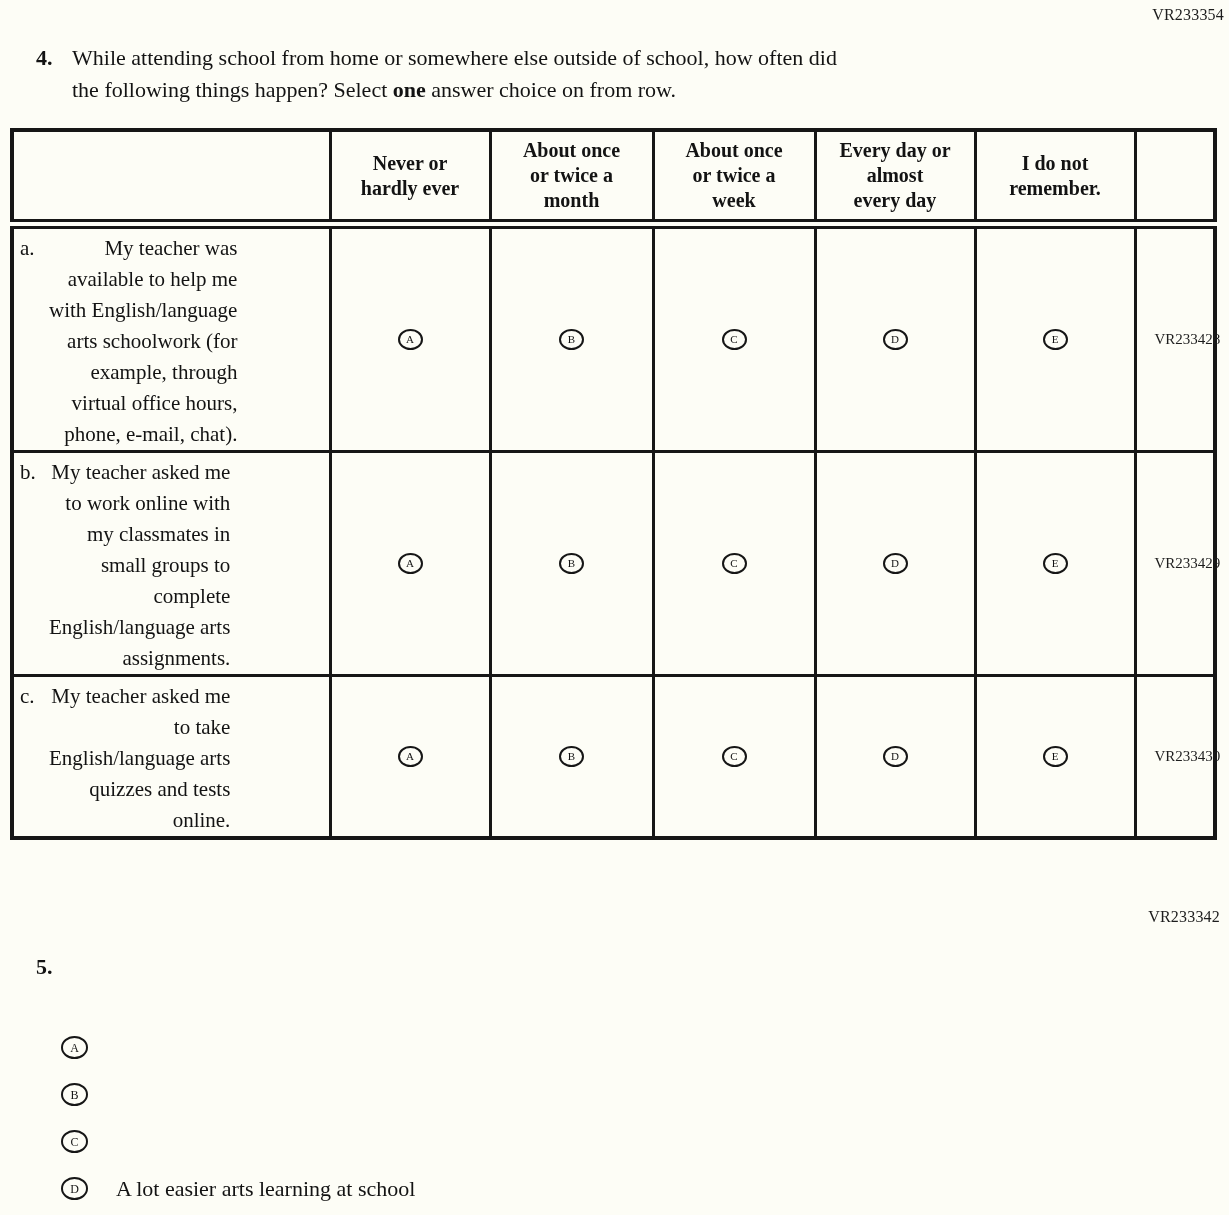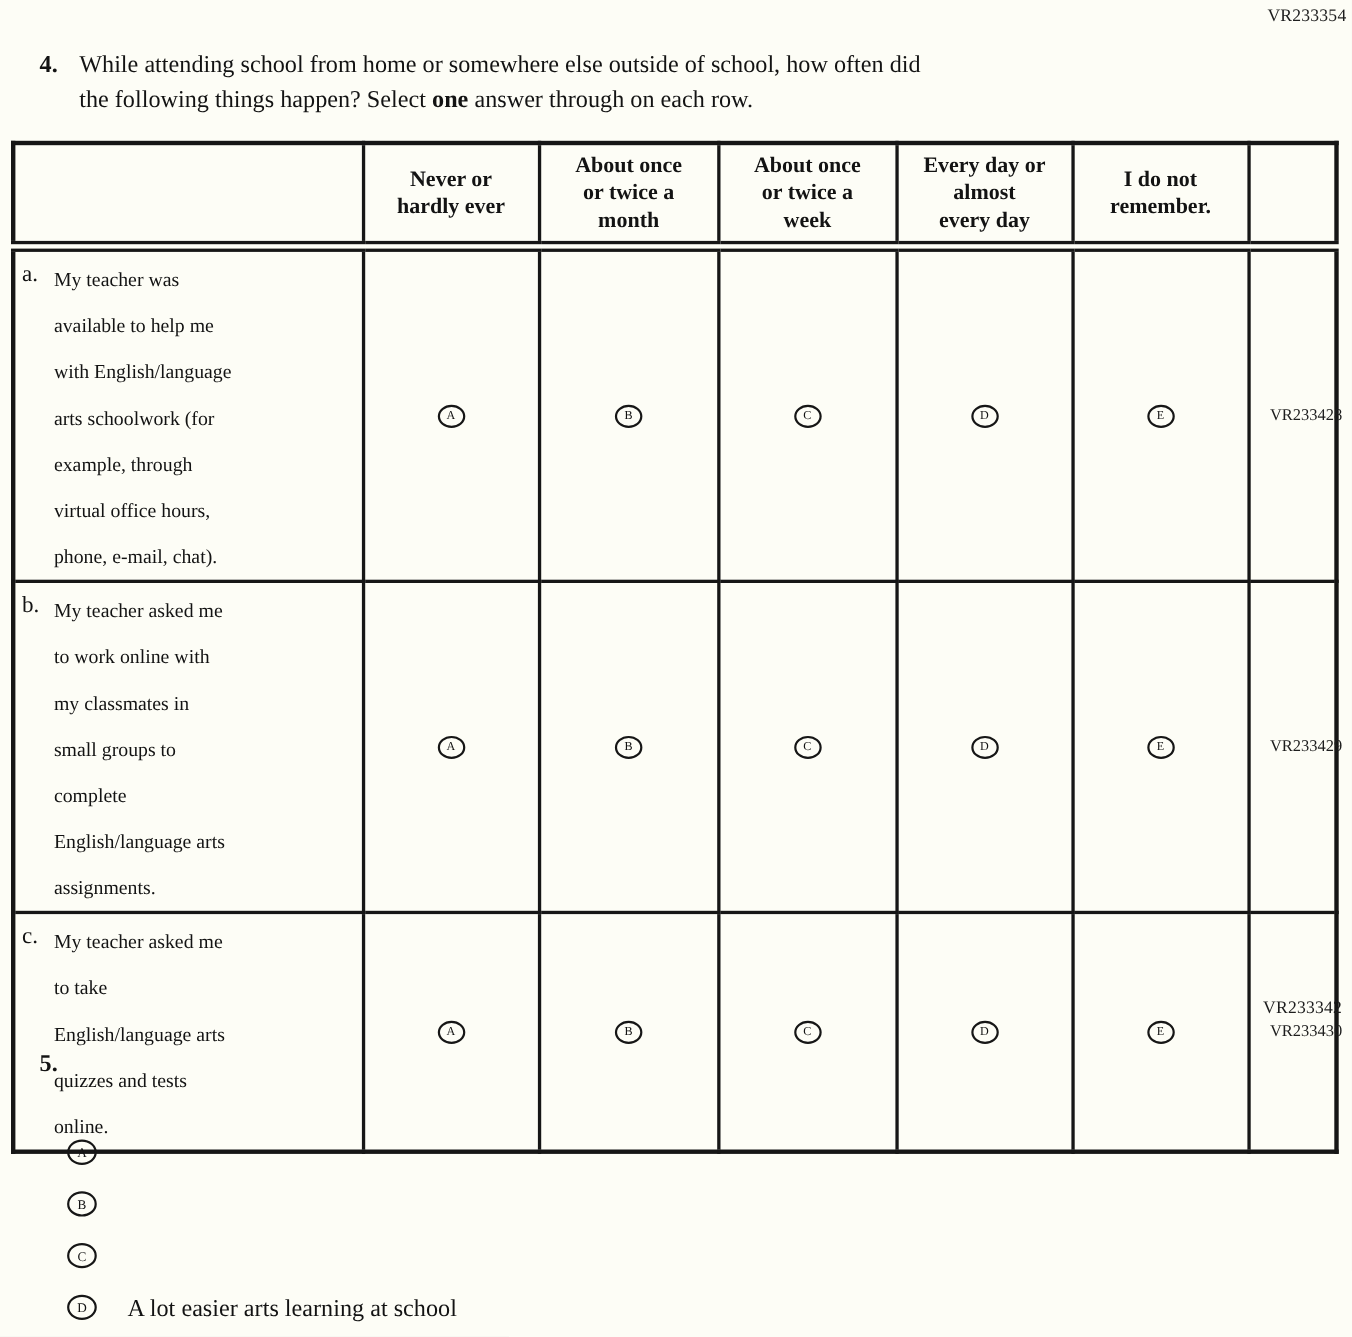--- a/index.html
+++ b/index.html
@@ -69,23 +69,24 @@
     vertical-align:top;
     padding:4px 6px 0 6px;
   }
   .stem-inner{display:flex;align-items:flex-start;}
   .stem-marker{
     flex:0 0 29px;
     font-size:21px;
     line-height:30px;
   }
   .stem-text{
-    font-size:18px;
-    line-height:42px;
+    font-size:21px;
+    line-height:31px;
     white-space:pre-line;
+    text-align:right;
   }
   td.bubble-cell{
     text-align:center;
     vertical-align:middle;
   }
   td.code-cell{
     text-align:center;
     vertical-align:middle;
     font-size:15px;
     color:#1d1d1d;
@@ -129,21 +130,21 @@
 </head>
 <body>
 
 <div class="page">
 
   <div class="vr-code vr-top">VR233354</div>
 
   <div class="question q4">
     <div class="q-num">4.</div>
     <div class="q-text"><span>While attending school from home or somewhere else outside of school, how often did
-the following things happen? Select </span><b>one</b><span> answer through on each row.</span></div>
+the following things happen? Select </span><b>one</b><span> answer choice on from row.</span></div>
   </div>
 
   <table class="grid">
     <colgroup>
       <col style="width:318px">
       <col style="width:160px">
       <col style="width:163px">
       <col style="width:162px">
       <col style="width:160px">
       <col style="width:160px">

